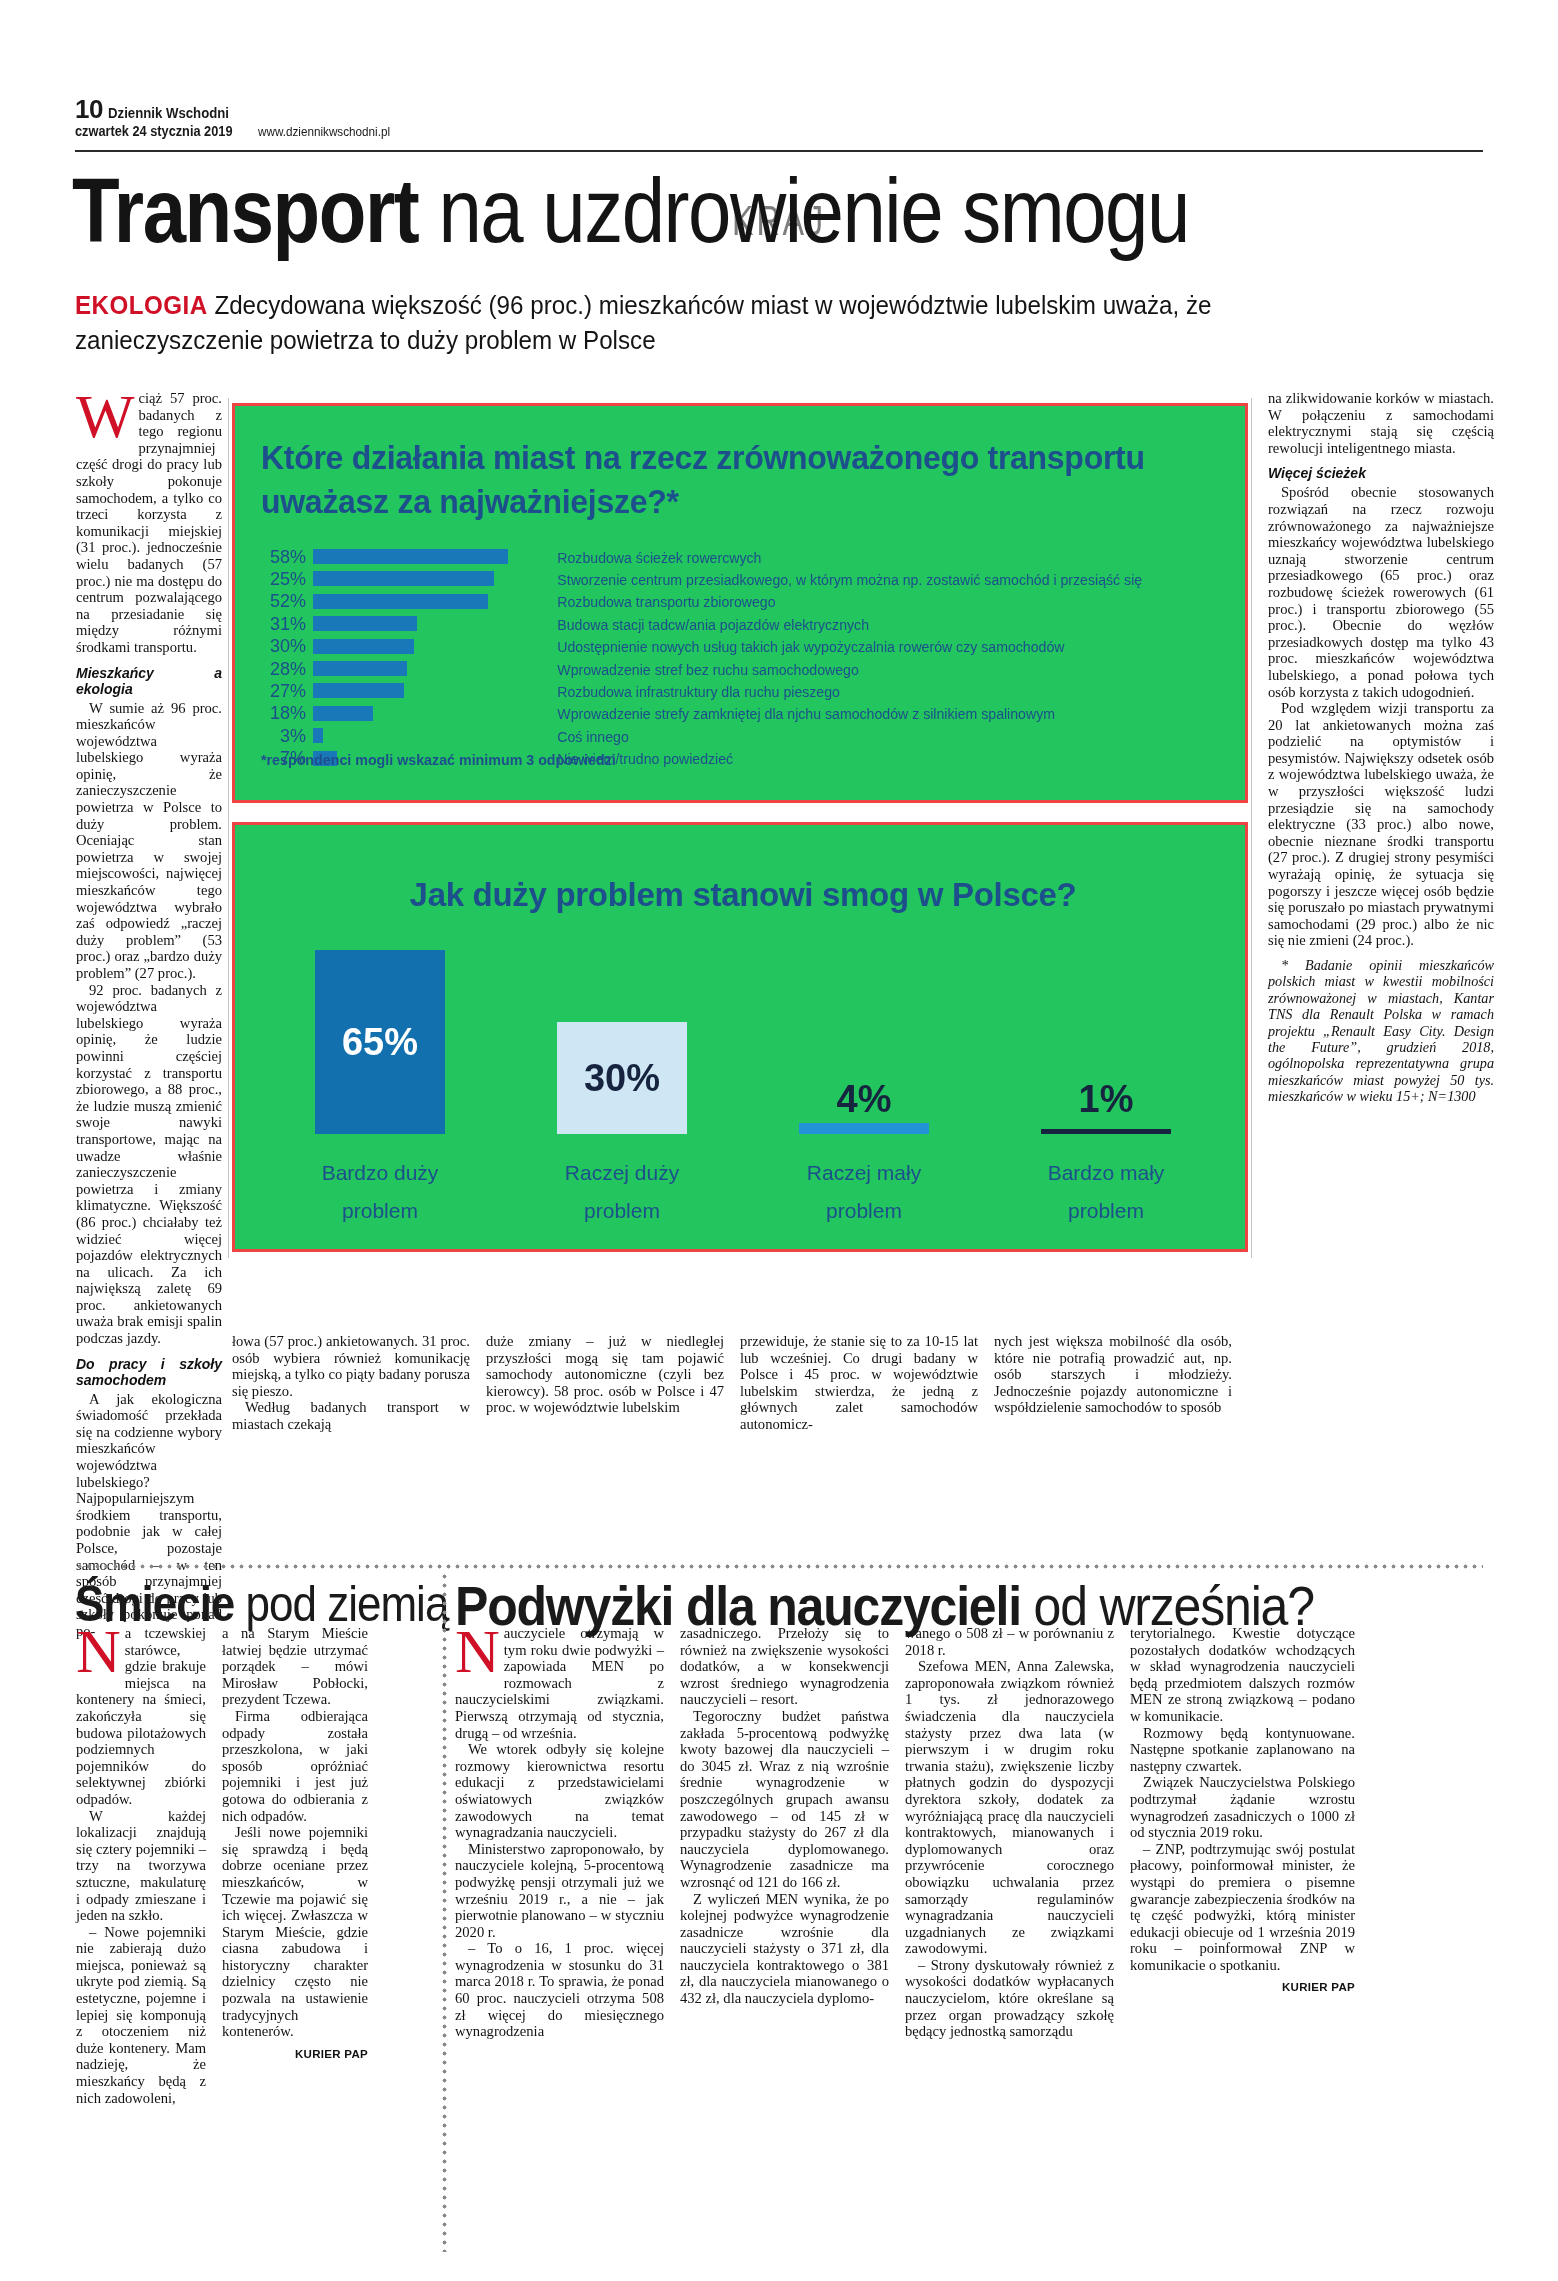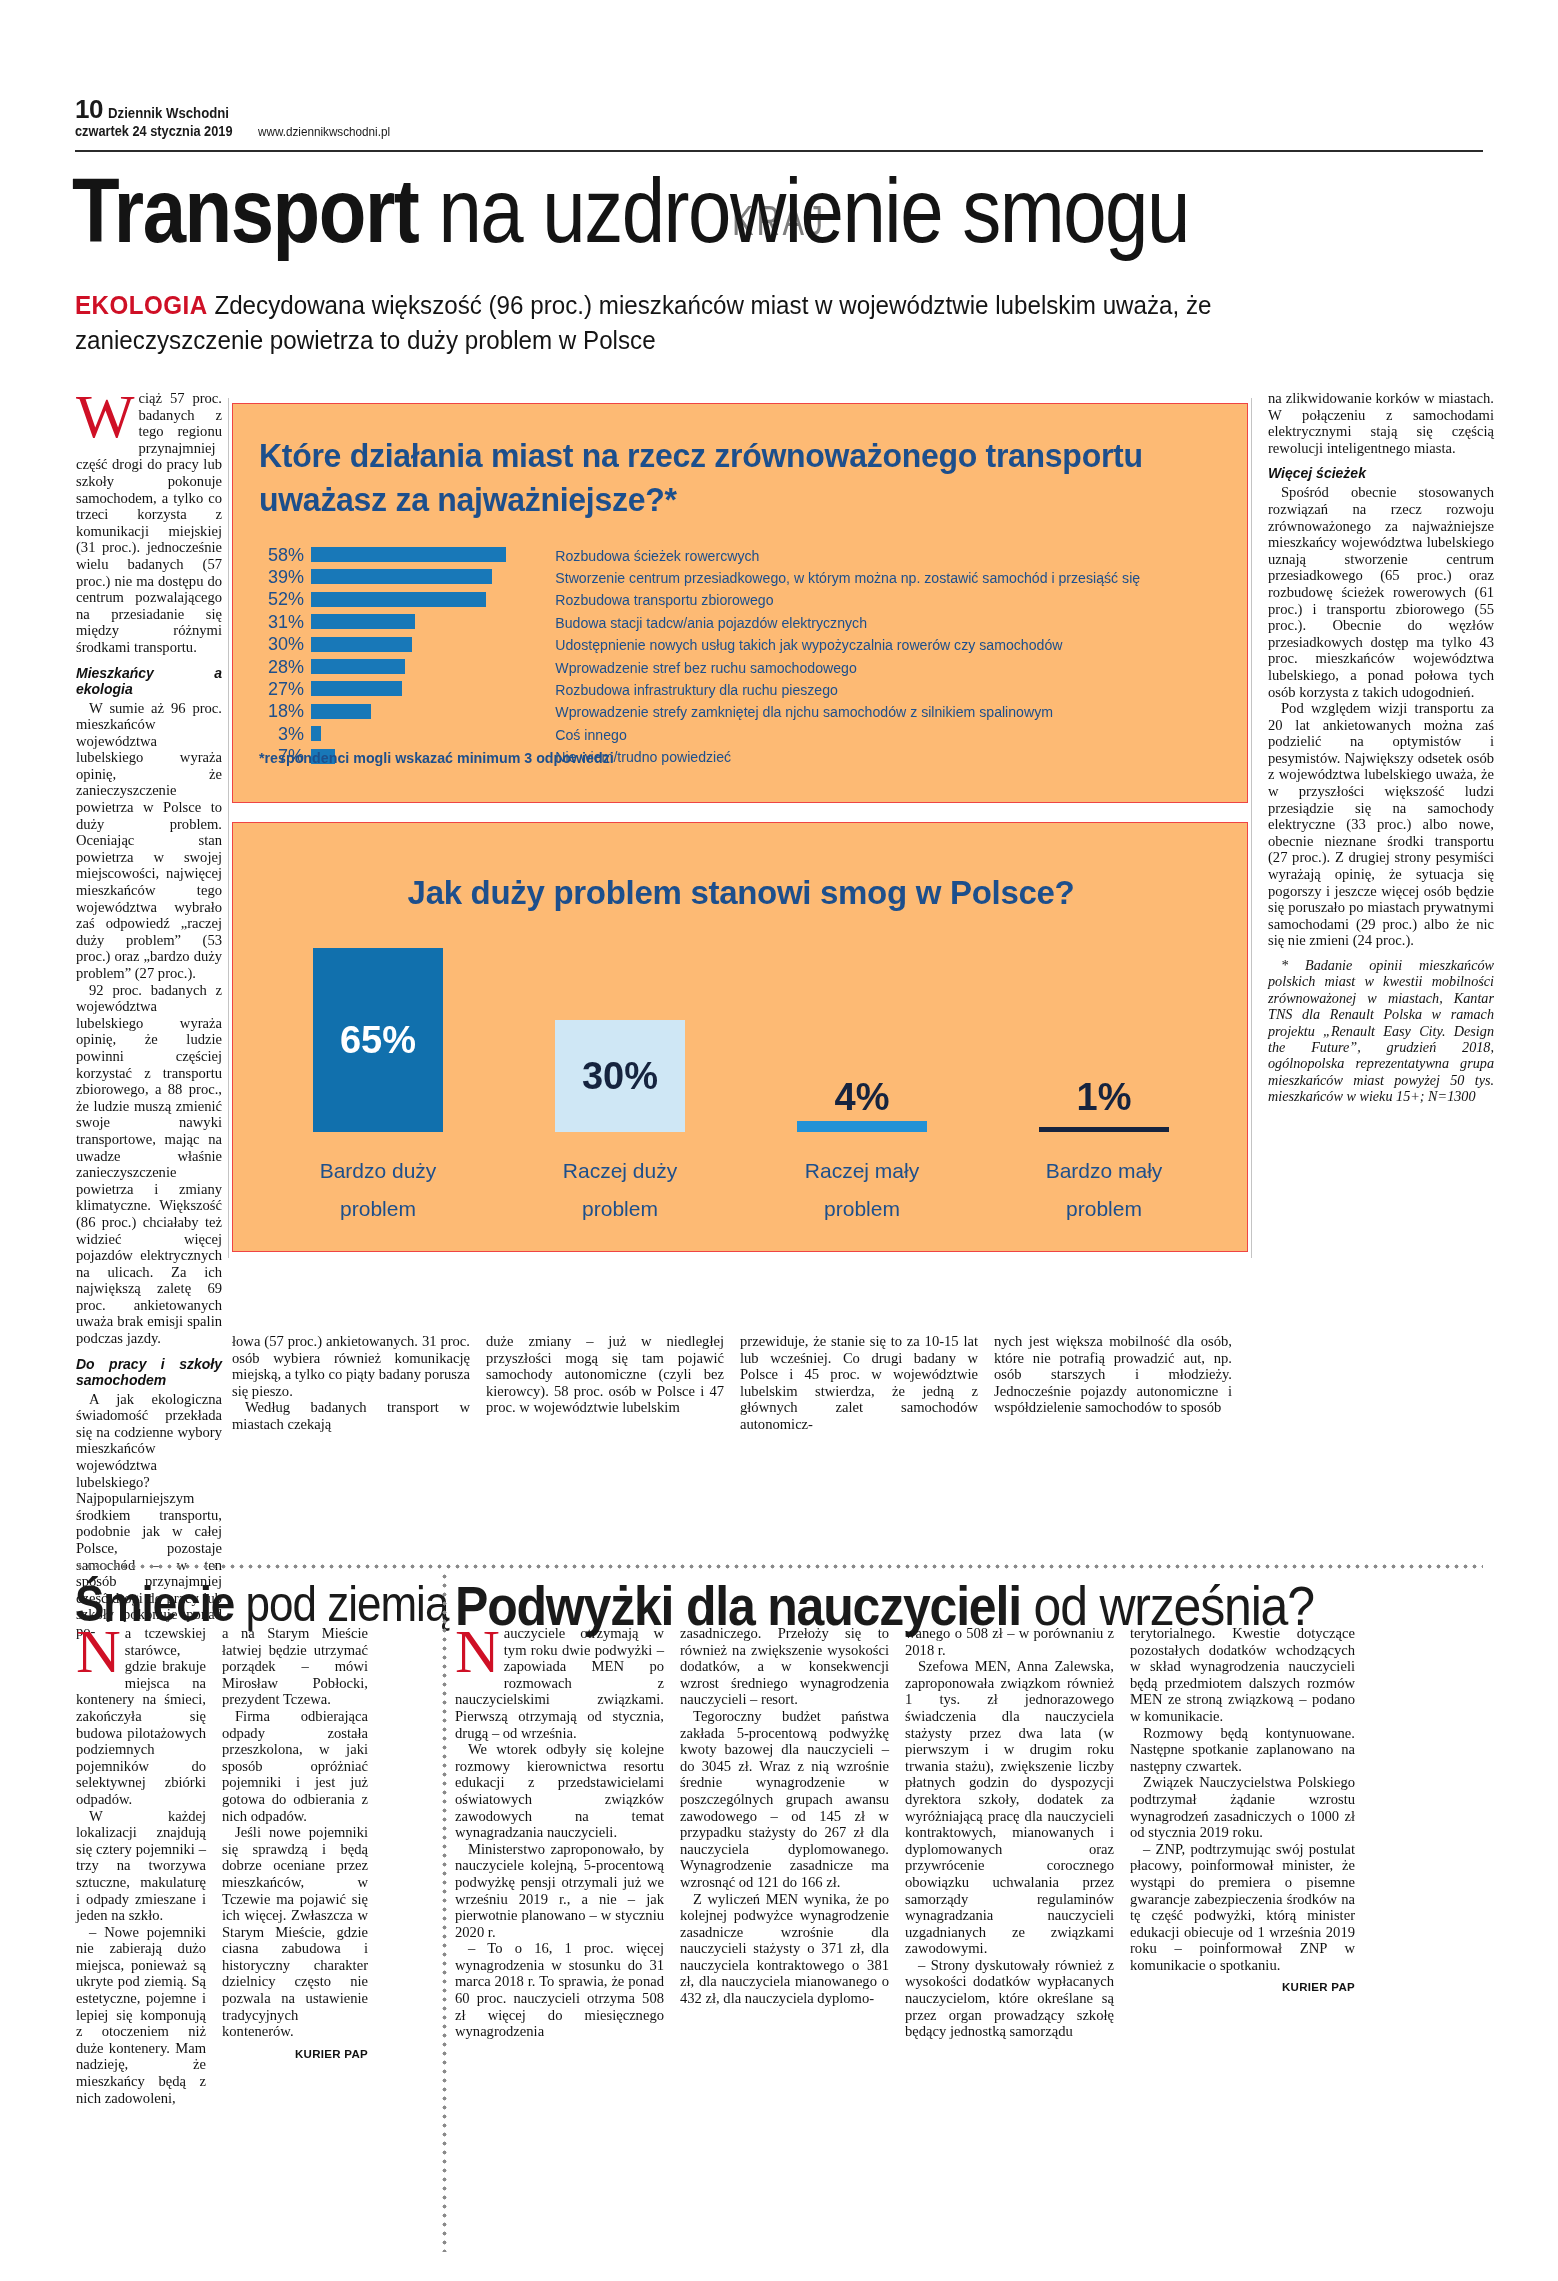--- a/index.html
+++ b/index.html
@@ -104,22 +104,22 @@
   .dropcap {
     float: left; font-family: "Liberation Serif", serif;
     font-size: 62px; line-height: 48px; color: #cf1026;
     margin: 2px 4px 0 0; font-weight: normal;
   }
   .italic-note { font-style: italic; font-size: 14.2px; line-height: 16.4px; }
 
   
   .panel {
     position: absolute;
-    background: #fdba74;
-    border: 1px solid #ef4444;
+    background: #22c55e;
+    border: 3px solid #ef4444;
   }
   #panel1 { left: 232px; top: 403px; width: 1016px; height: 400px; }
   #panel2 { left: 232px; top: 822px; width: 1016px; height: 430px; }
 
   .chart-title {
     font-family: "Liberation Sans", sans-serif;
     font-weight: bold; color: #1d4f8c;
     letter-spacing: -0.3px;
   }
   #panel1 .chart-title {
@@ -296,21 +296,21 @@
 
     <div class="barlist">
       <div class="barrow">
         <span class="pct">58%</span>
         <span class="track">
             <span class="bar" style="width:82.9%"></span>
           </span>
         <span class="blabel">Rozbudowa ścieżek rowercwych</span>
       </div>
       <div class="barrow">
-        <span class="pct">39%</span>
+        <span class="pct">25%</span>
         <span class="track">
             <span class="bar" style="width:77.1%"></span>
           </span>
         <span class="blabel">Stworzenie centrum przesiadkowego, w którym można np. zostawić samochód i przesiąść się</span>
       </div>
       <div class="barrow">
         <span class="pct">52%</span>
         <span class="track">
             <span class="bar" style="width:74.3%"></span>
           </span>

